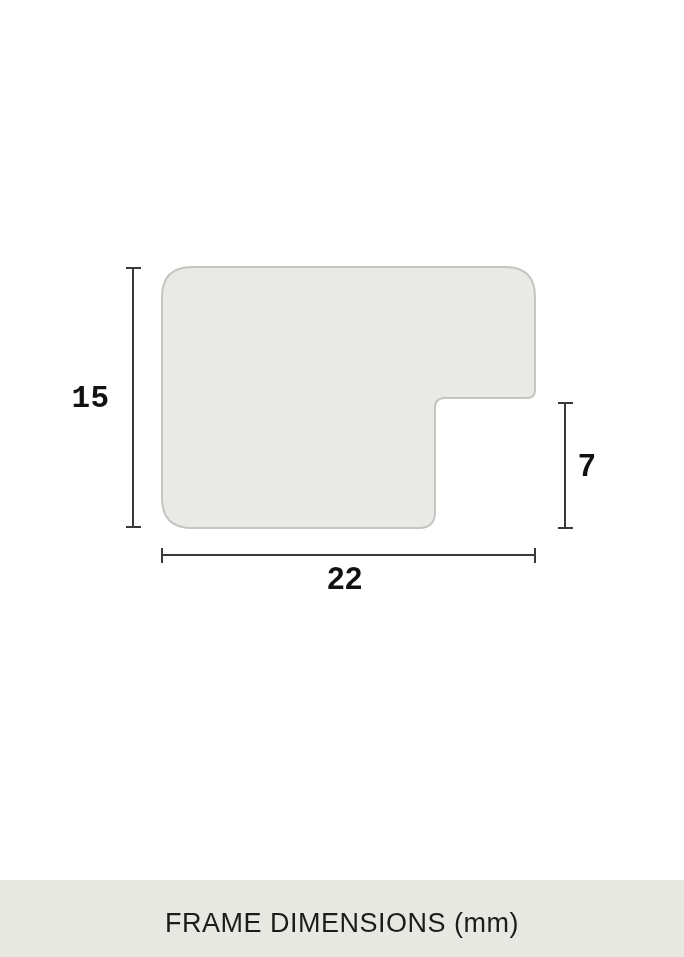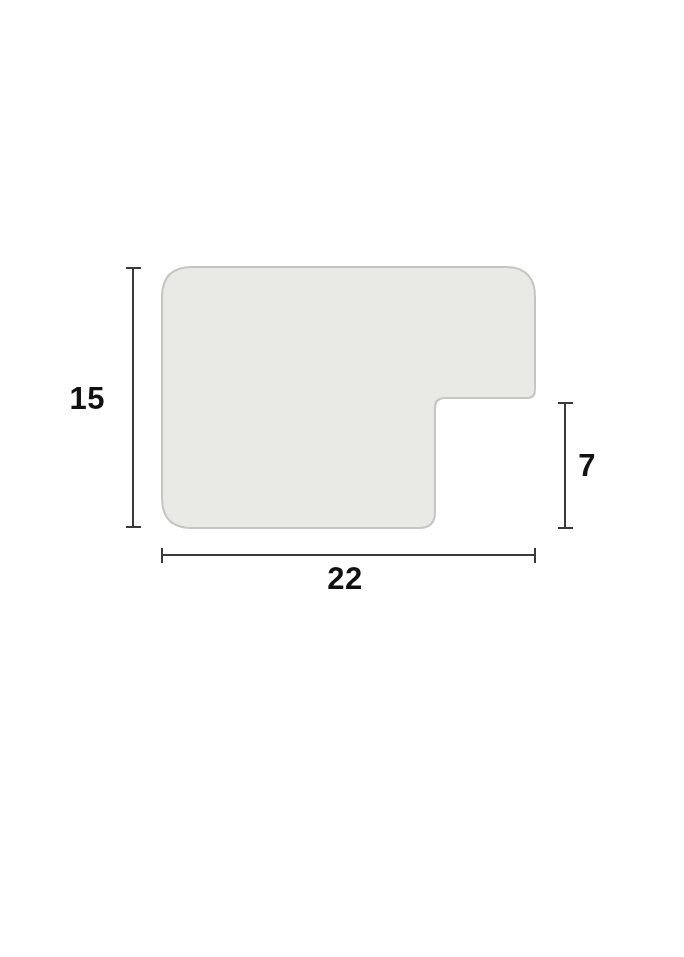--- a/index.html
+++ b/index.html
@@ -38,24 +38,25 @@
   }
   .dim-label {
     position: absolute;
     font-weight: 700;
     font-size: 31px;
     line-height: 31px;
     color: #111111;
     letter-spacing: 0.5px;
   }
   .dim-label.height {
-    left: 52px;
+    left: 64px;
     top: 383px;
     width: 53px;
-    text-align: right;
+    text-align: center;
+    font-family: Liberation Mono, monospace;
   }
   .dim-label.width {
     left: 295px;
     top: 563px;
     width: 100px;
     text-align: center;
   }
   .dim-label.depth {
     left: 572px;
     top: 450px;
@@ -124,14 +125,17 @@
       </g>
     </svg>
 
     <div class="dim-label height">15</div>
 
     <div class="dim-label width">22</div>
 
     <div class="dim-label depth">7</div>
   </div>
 
+  <div class="footer">
+    <span class="footer-caption">FRAME DIMENSIONS (mm)</span>
+  </div>
 
 </div>
 
 </body></html>

